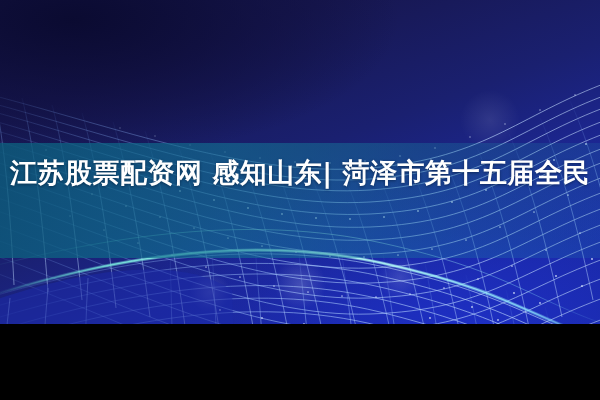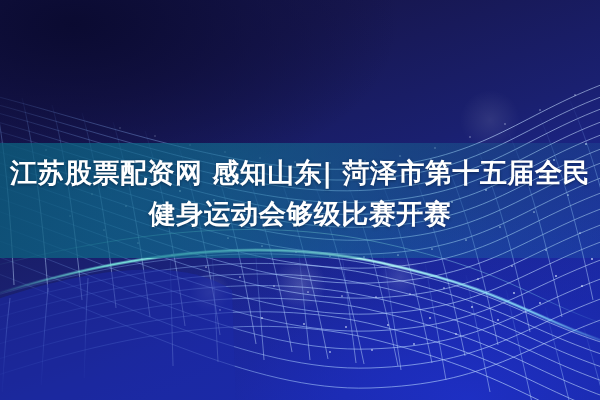--- a/index.html
+++ b/index.html
@@ -3,21 +3,21 @@
 <meta charset="utf-8">
 <style>
   html, body {
     margin: 0;
     padding: 0;
     background: #000;
   }
   #stage {
     position: relative;
     width: 600px;
-    height: 400px;
+    height: 324px;
     overflow: hidden;
     font-family: "DejaVu Sans", "Liberation Sans", sans-serif;
     background: #1a1a4a;
   }
 
   
   .bg-base {
     position: absolute;
     inset: 0;
     background:
@@ -297,16 +297,15 @@
       </g>
 
       <path d="M-5 405 L-5 300 C 90 268, 180 256, 232 290 L 236 405 Z" fill="#1b2aa8" opacity="0.55"></path>
     </g>
   </svg>
 
   <div class="tint-band"></div>
 
   <div class="headline">
     <span class="ln">江苏股票配资网 感知山东| 菏泽市第十五届全民</span>
-    <span class="ln">健身运动会够级比赛开赛</span>
   </div>
 
 </div>
 
 </body></html>

